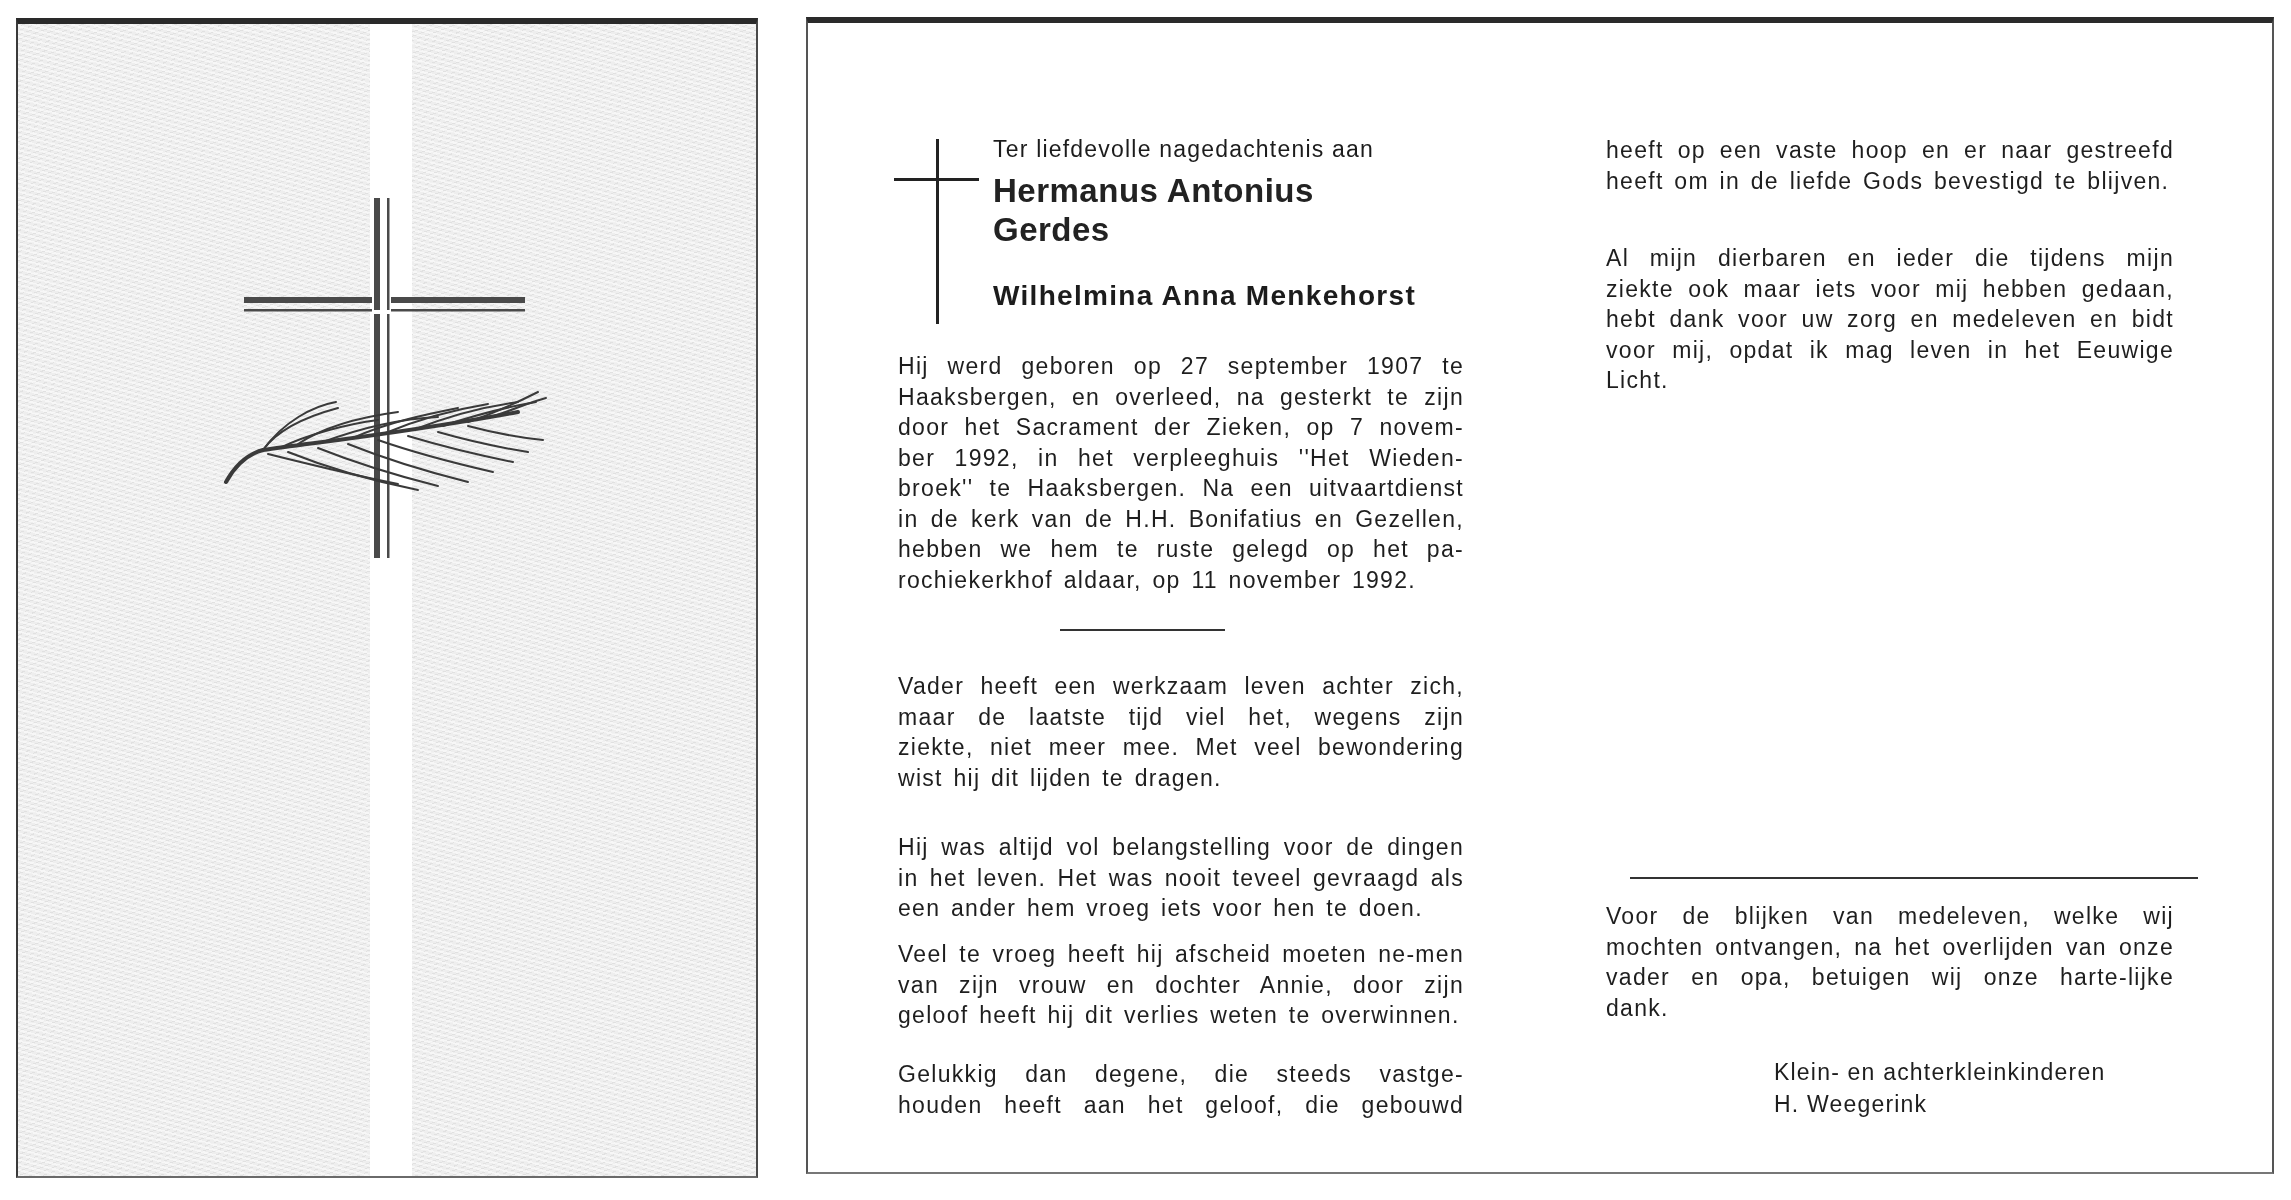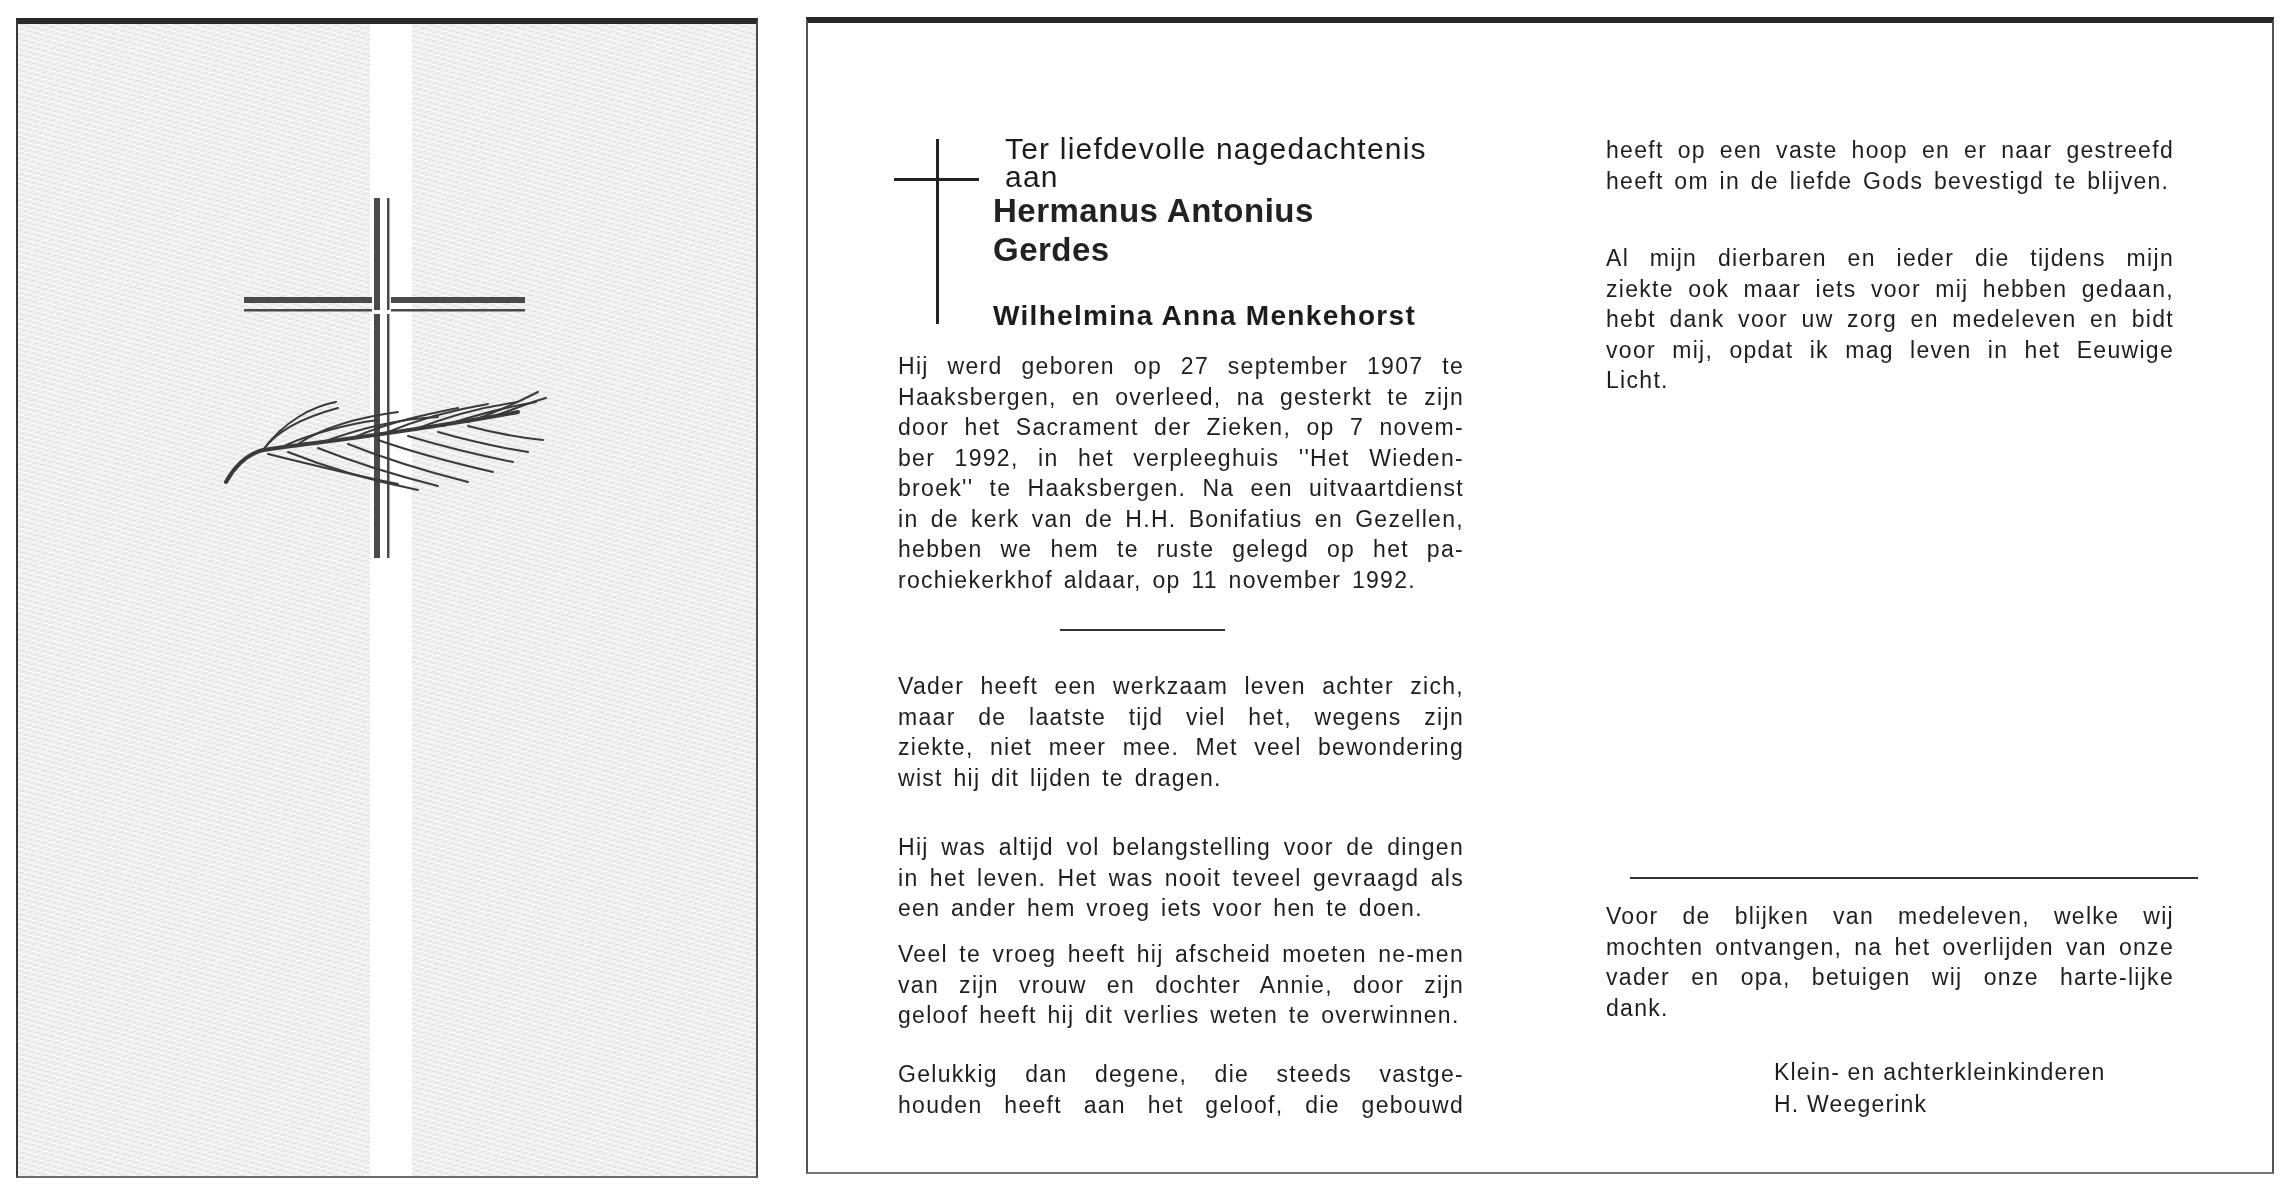--- a/index.html
+++ b/index.html
@@ -37,22 +37,22 @@
     border-right: 2px solid #555;
     border-bottom: 2px solid #777;
     background: #ffffff;
   }
   .txt { position: absolute; font-size: 23px; line-height: 30.5px; letter-spacing: 1.3px; word-spacing: 3px; text-align: justify; color: #1e1e1e; }
   .txt p { margin: 0; }
 
   .hdr-cross-v { position: absolute; left: 128px; top: 116px; width: 3px; height: 185px; background: #222; }
   .hdr-cross-h { position: absolute; left: 86px; top: 155px; width: 85px; height: 3px; background: #222; }
   .hdr { position: absolute; left: 185px; top: 112px; width: 480px; }
-  .hdr .intro { font-size: 30px; letter-spacing: 1.2px; line-height: 28px; margin-left: 12px; }
-  .hdr .name { font-size: 33px; font-weight: bold; line-height: 39px; letter-spacing: 0.5px; color: #222; }
+  .hdr .intro { font-size: 23px; letter-spacing: 1.2px; line-height: 28px; }
+  .hdr .name { font-size: 33px; font-weight: bold; line-height: 39px; margin-top: 8px; letter-spacing: 0.5px; color: #222; }
   .hdr .widower { font-size: 22px; letter-spacing: 1.2px; margin-top: 14px; line-height: 28px; }
   .hdr .spouse { font-size: 28px; font-weight: bold; letter-spacing: 1.3px; line-height: 30px; margin-top: 32px; }
 
   .col-left { left: 90px; width: 566px; }
   .col-right { left: 798px; width: 568px; }
 
   .sep-short { position: absolute; left: 252px; top: 606px; width: 165px; height: 2px; background: #333; }
   .sep-long { position: absolute; left: 822px; top: 854px; width: 568px; height: 2px; background: #333; }
 
   .sign { position: absolute; left: 966px; top: 1034px; font-size: 23px; line-height: 31.5px; letter-spacing: 1.2px; color: #1e1e1e; }

